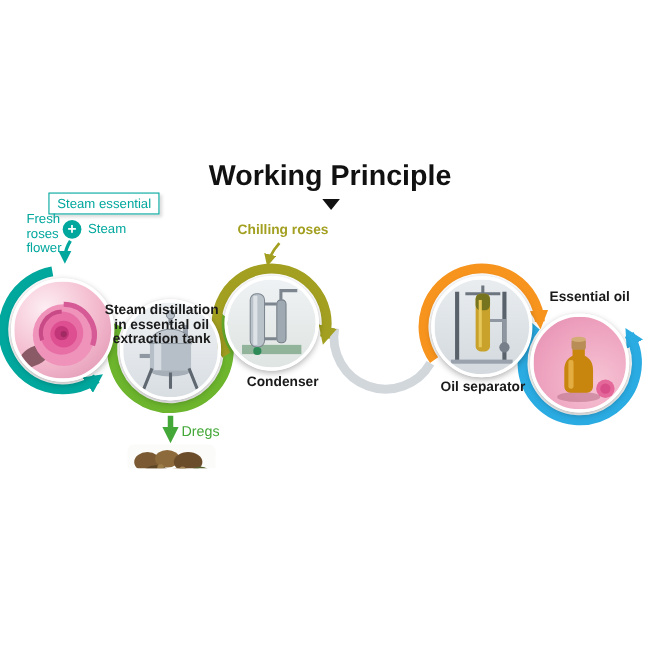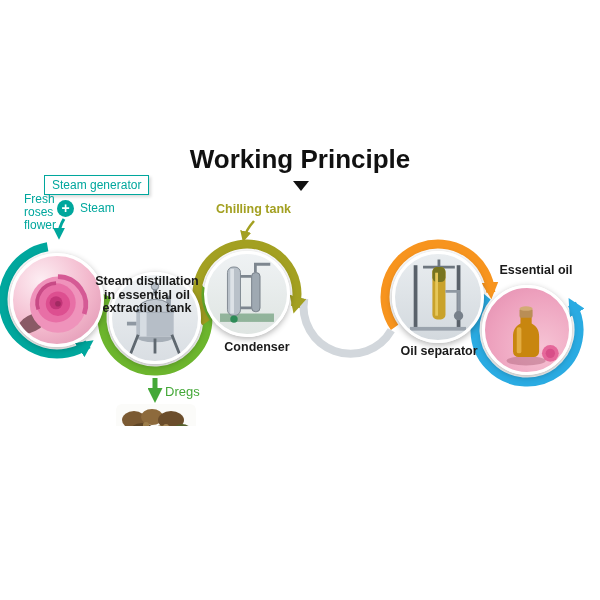--- a/index.html
+++ b/index.html
@@ -91,21 +91,21 @@
 
     <path d="M 487.2 296.6 A 52 52 0 1 0 572.0 304.0" fill="none" stroke="#2aabe2" stroke-width="9" marker-end="url(#mBlue)"></path>
 
     <path d="M 64 219 Q 59 227 59 235" fill="none" stroke="#00a79d" stroke-width="3" marker-end="url(#tTeal)"></path>
 
     <path d="M 254 221 Q 246 230 244 238" fill="none" stroke="#a3a021" stroke-width="2.5" marker-end="url(#tOlive)"></path>
 
     <path d="M 155 378 L 155 397" fill="none" stroke="#44a838" stroke-width="5" marker-end="url(#tGreen)"></path>
   </svg>
 
-  <div class="abs steam-gen-box">Steam generator</div>
+  <div class="abs steam-gen-box">Steam essential</div>
   <div class="abs teal-text fresh">Fresh
 roses
 flower</div>
   <div class="abs plus">+</div>
   <div class="abs teal-text steam-word">Steam</div>
 
   <div class="abs photo rose-photo">
     <svg viewBox="0 0 94 94">
       <ellipse cx="20" cy="72" rx="17" ry="9" fill="#8a5a66" transform="rotate(-28 20 72)"></ellipse>
       <circle cx="48" cy="52" r="30" fill="#ef93bb"></circle>
@@ -169,21 +169,21 @@
       <rect x="37" y="22" width="14" height="10" rx="2" fill="#b98e56"></rect>
       <ellipse cx="44" cy="22" rx="7" ry="2.5" fill="#d3ab74"></ellipse>
       <circle cx="70" cy="70" r="9" fill="#e5689a"></circle>
       <circle cx="70" cy="70" r="5" fill="#d84e88"></circle>
     </svg>
   </div>
 
   <div class="abs black-label extraction-label">Steam distillation
 in essential oil
 extraction tank</div>
-  <div class="abs chilling-label">Chilling tank</div>
+  <div class="abs chilling-label">Chilling roses</div>
   <div class="abs black-label condenser-label">Condenser</div>
   <div class="abs black-label separator-label">Oil separator</div>
   <div class="abs black-label essential-label">Essential oil</div>
   <div class="abs dregs-label">Dregs</div>
 
   <div class="abs dregs-photo">
     <svg viewBox="0 0 80 48">
       <ellipse cx="18" cy="16" rx="12" ry="9" fill="#7b5a33"></ellipse>
       <ellipse cx="36" cy="13" rx="11" ry="8" fill="#8d6a3c"></ellipse>
       <ellipse cx="55" cy="16" rx="13" ry="9" fill="#6b4d2b"></ellipse>

